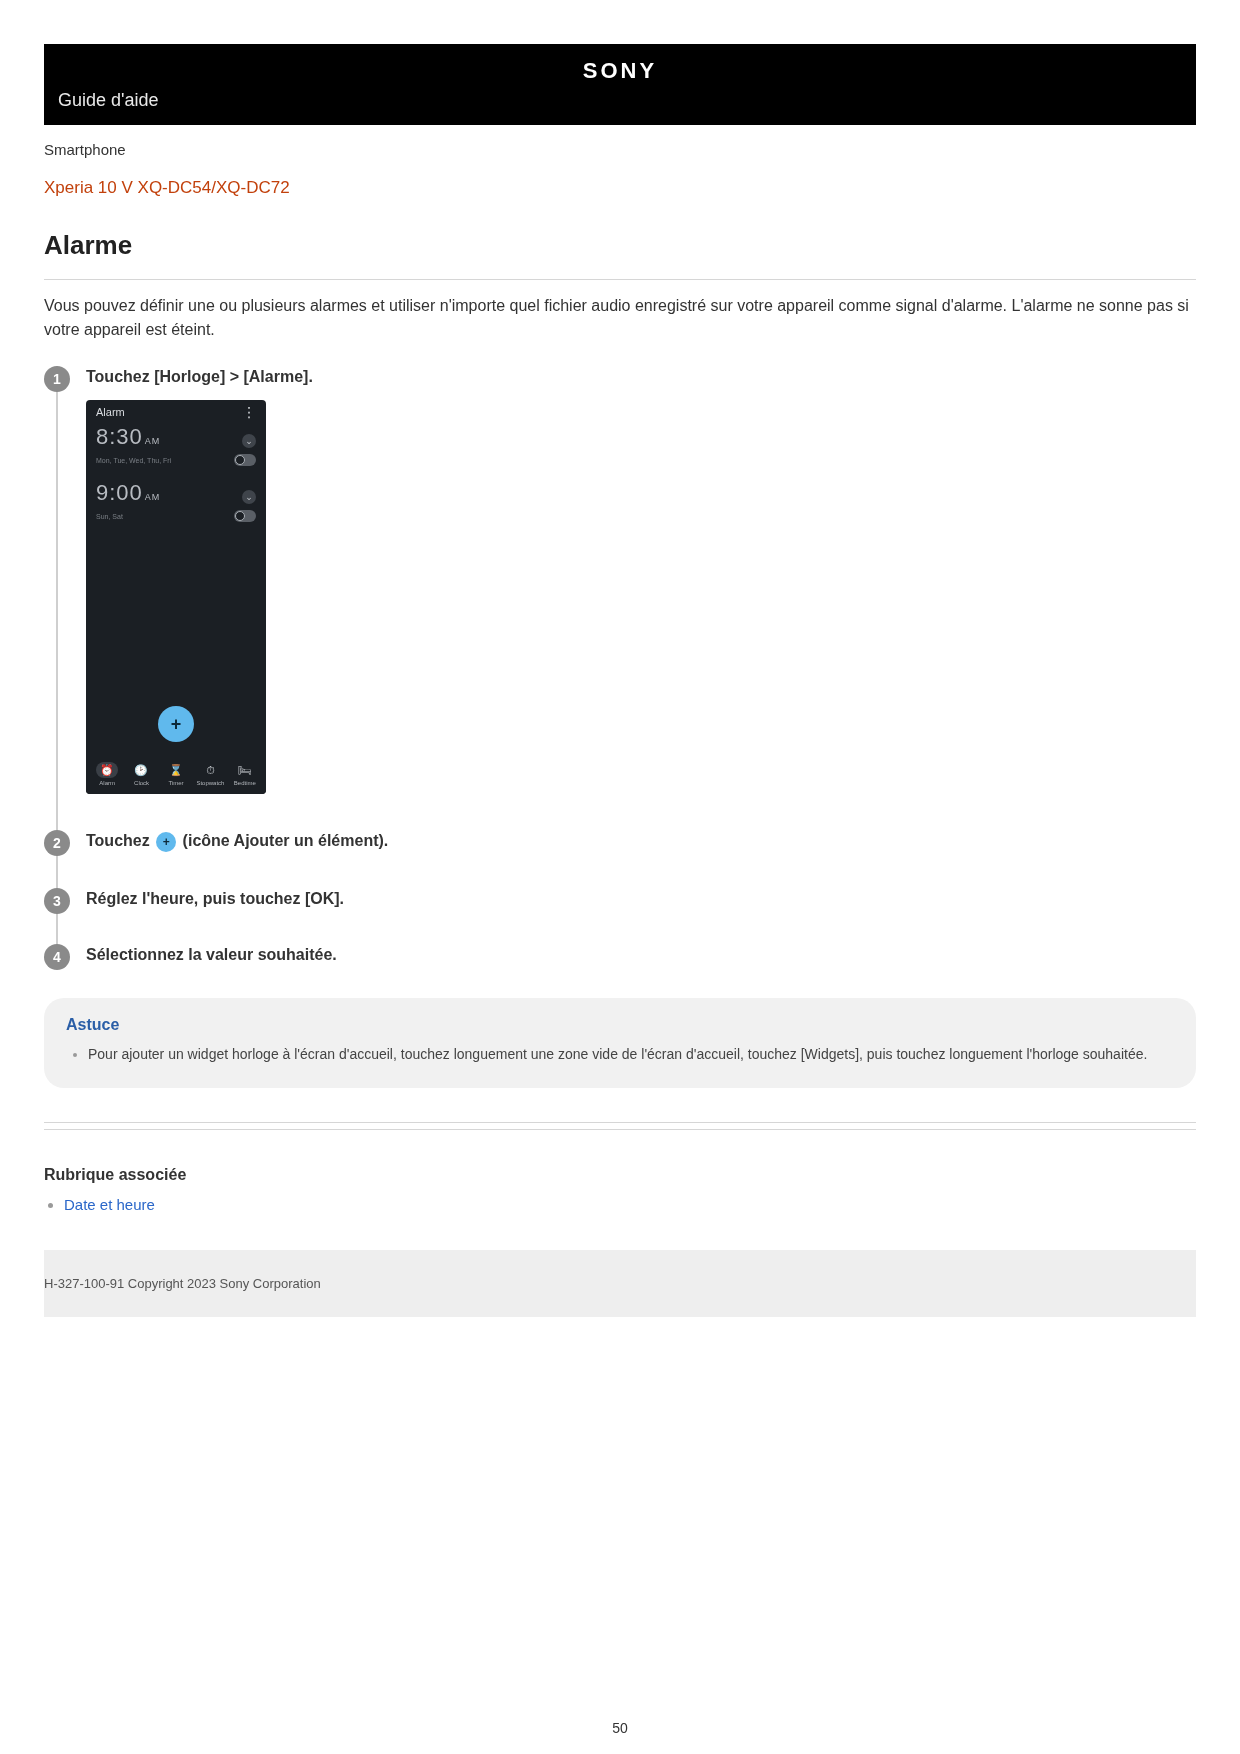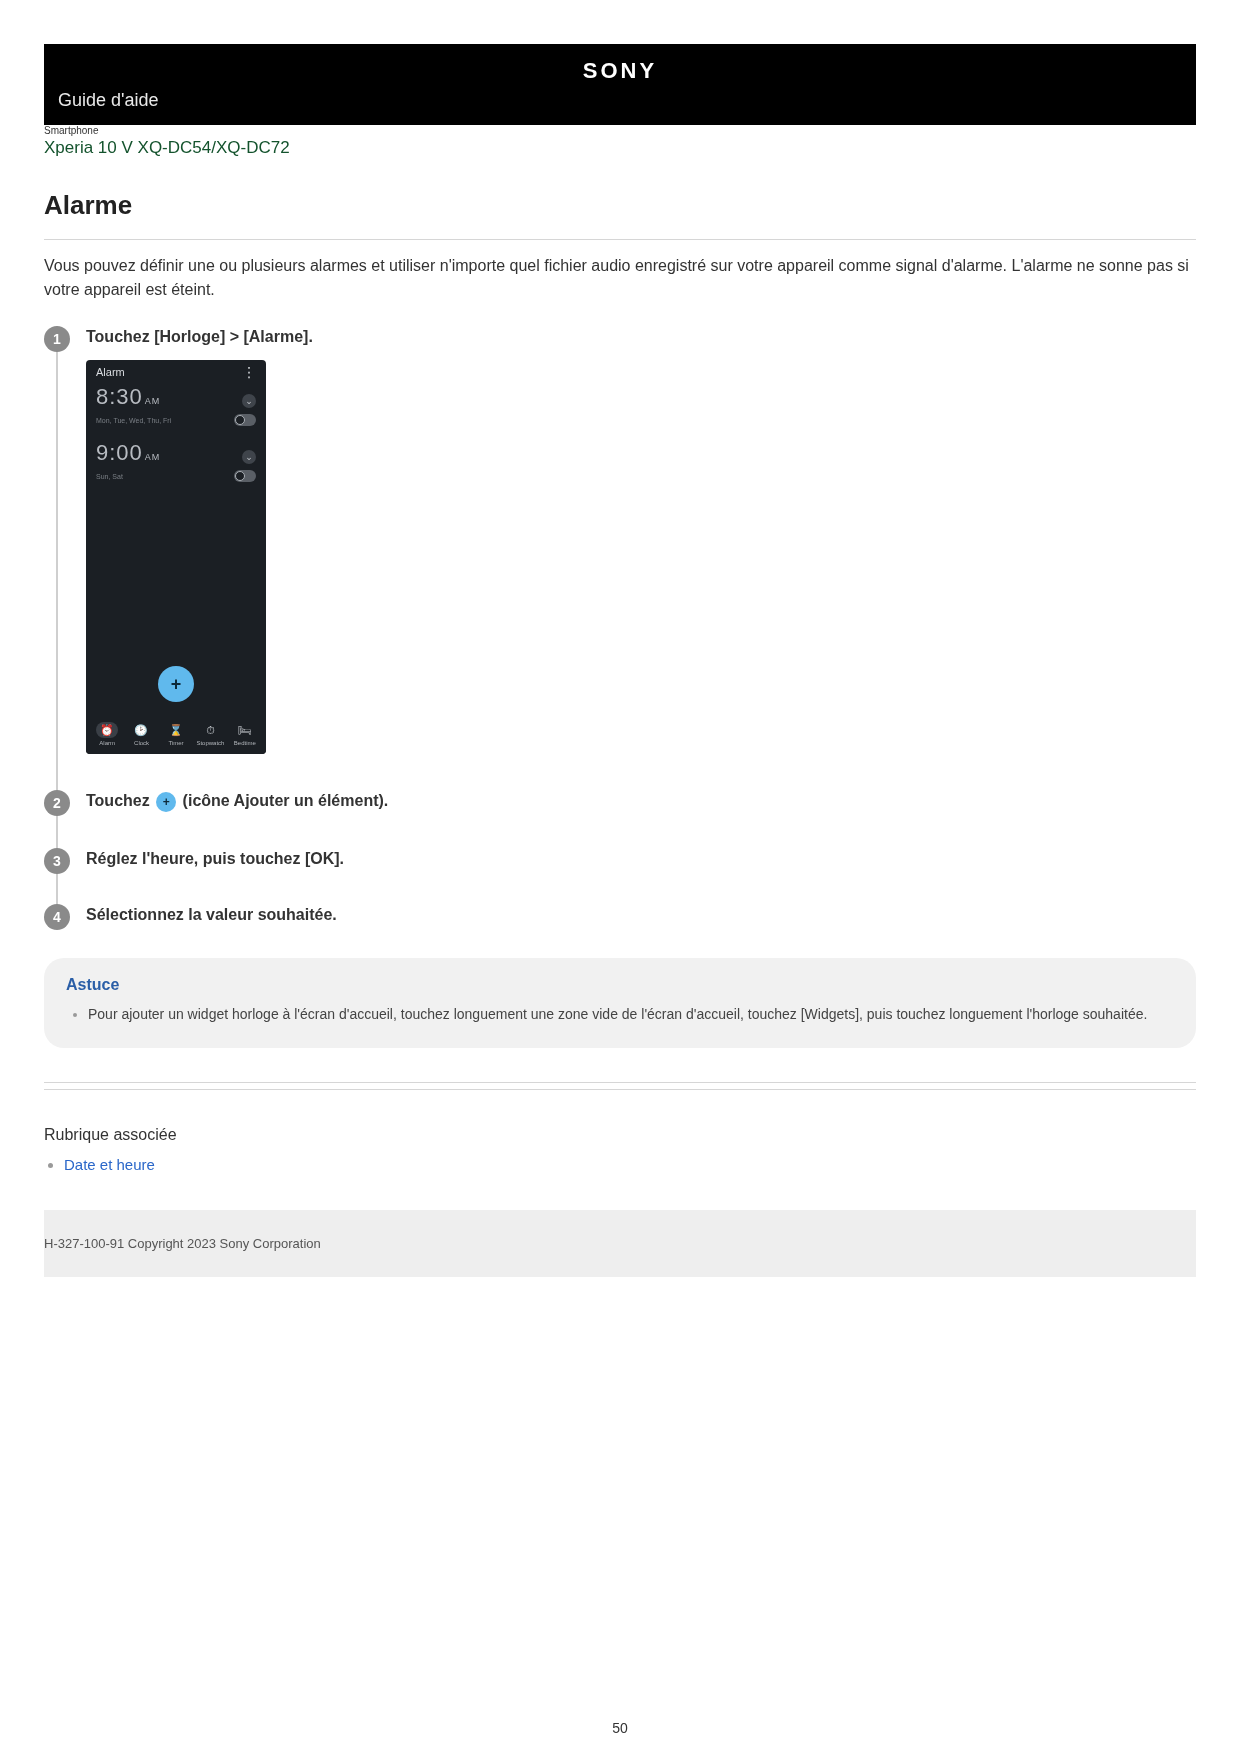--- a/index.html
+++ b/index.html
@@ -29,28 +29,28 @@
     font-size: 22px;
     letter-spacing: 3px;
     text-align: center;
   }
   .guide-label {
     font-size: 18px;
     margin-top: 6px;
     color: #e9e9e9;
   }
   .product-line1 {
-    font-size: 10px;
-    margin-top: 0;
+    font-size: 15px;
+    margin-top: 16px;
     color: #333;
   }
   .product-line2 {
     font-size: 17px;
-    color: #14532d;
-    margin-top: 2px;
+    color: #c2410c;
+    margin-top: 20px;
   }
   h1.page-title {
     font-size: 26px;
     margin-top: 32px;
     margin-bottom: 0;
     color: #222;
   }
   hr.thin {
     border: none;
     border-top: 1px solid #d6d6d6;
@@ -249,21 +249,21 @@
     padding-left: 18px;
     font-size: 14px;
     color: #444;
     line-height: 1.45;
   }
   .tip-list li::marker { color: #9a9a9a; }
   .related {
     margin-top: 36px;
   }
   .related-title {
-    font-weight: normal;
+    font-weight: bold;
     font-size: 16px;
     margin-bottom: 12px;
   }
   .related-list {
     margin: 0;
     padding-left: 20px;
   }
   .related-list li::marker { color: #9a9a9a; }
   .related-list a {
     color: #2a67c9;

